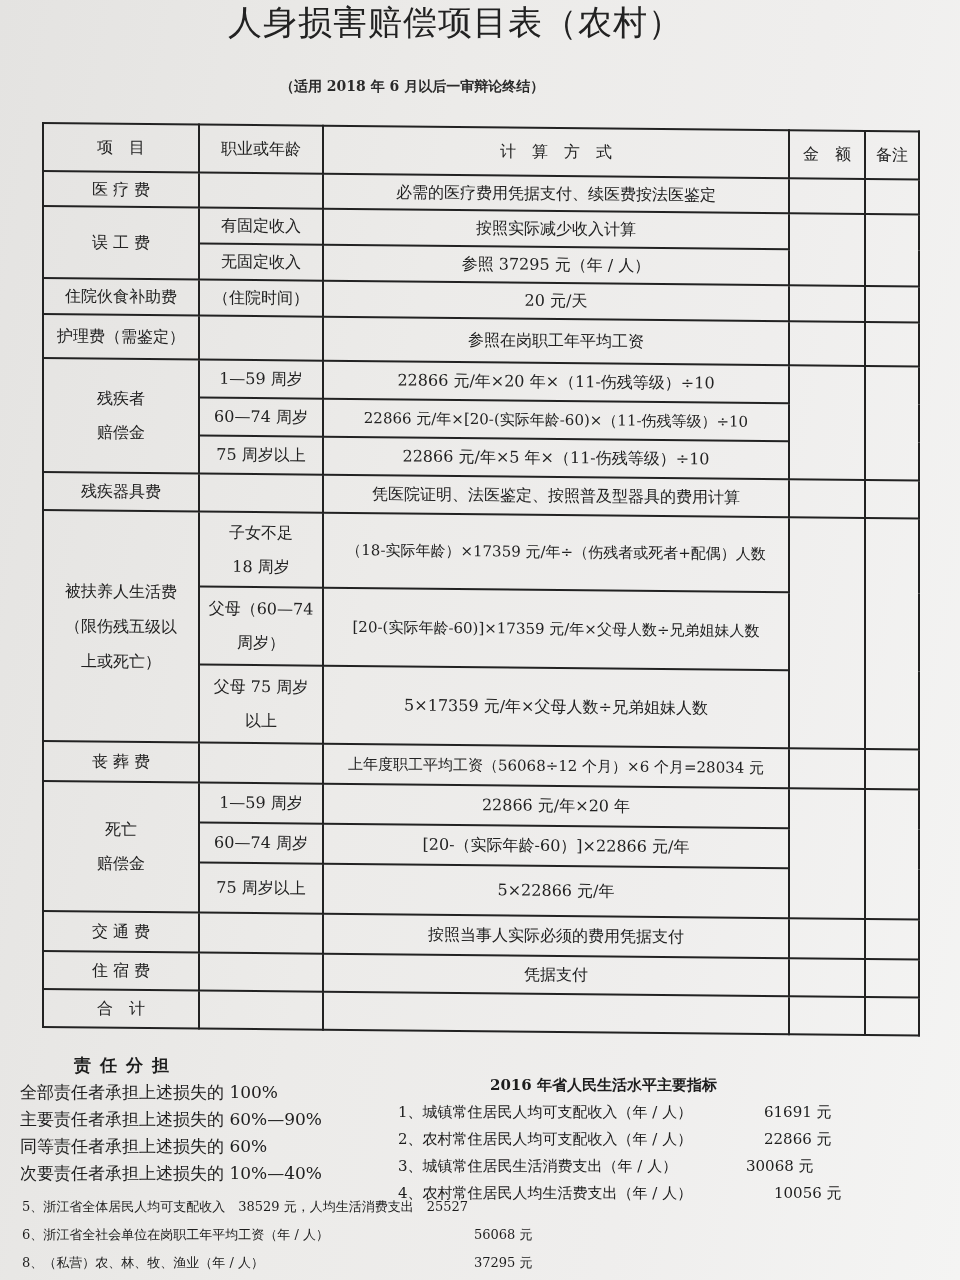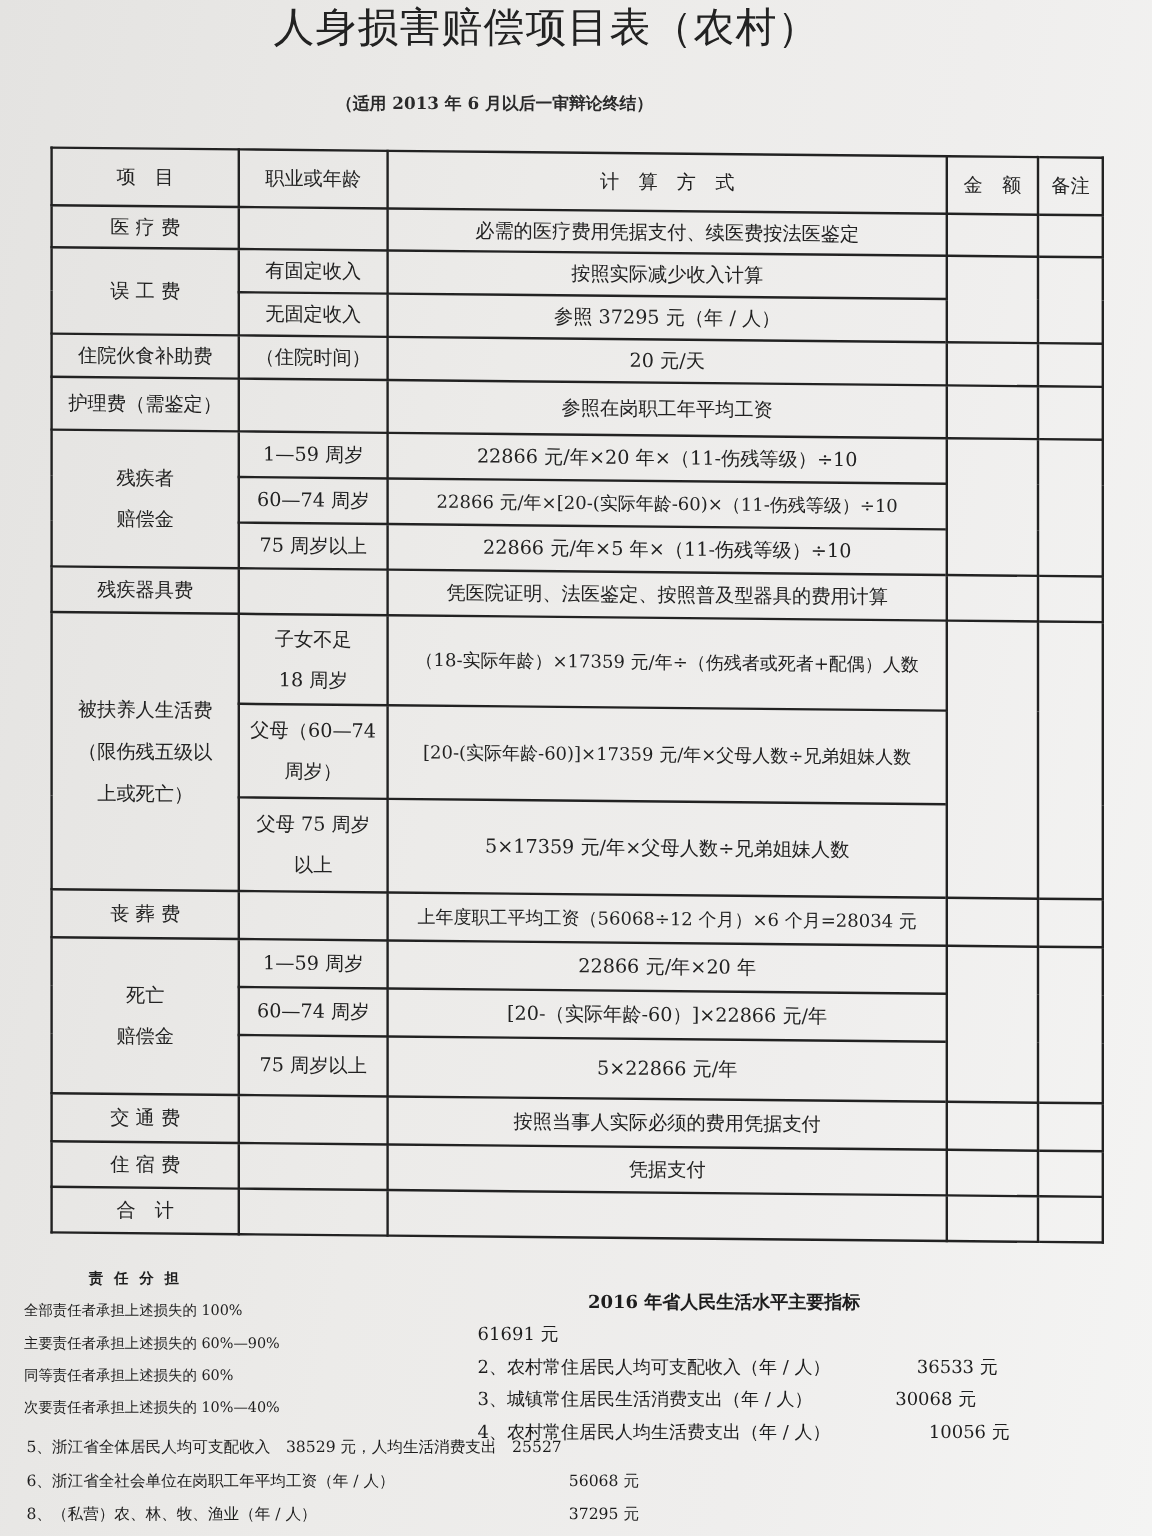--- a/index.html
+++ b/index.html
@@ -31,42 +31,42 @@
     color: #222;
   }
   table.main td.hdr { font-size: 16px; }
   table.main td.wrap { white-space: normal; line-height: 2.1; }
   .item-col { width: 156px; }
   .age-col { width: 124px; }
   .calc-col { width: 466px; }
   .amt-col { width: 76px; }
   .note-col { width: 54px; }
   .resp {
-    position: absolute; left: 20px; top: 1052px; font-size: 12px; line-height: 27px;
+    position: absolute; left: 20px; top: 1052px; font-size: 17px; line-height: 27px;
   }
   .resp .h { font-weight: bold; letter-spacing: 9px; padding-left: 54px; }
   .ind {
     position: absolute; left: 398px; top: 1052px; font-size: 15px; line-height: 27px;
   }
   .ind .h { font-weight: bold; padding-left: 92px; margin-top: 20px; }
   .ind .row { display: flex; }
   .ind .lbl { width: 366px; }
   .extra {
     position: absolute; left: 22px; top: 1193px; font-size: 13px; line-height: 28px;
   }
   .extra .row { display: flex; }
   .extra .lbl6 { width: 452px; }
   .extra .lbl7 { width: 452px; }
 </style>
 </head>
 <body>
 
 <div class="page">
   <div class="title">人身损害赔偿项目表（农村）</div>
-  <div class="subtitle">（适用 2013 年 6 月以后一审辩论终结）</div>
+  <div class="subtitle">（适用 2018 年 6 月以后一审辩论终结）</div>
 
   <table class="main">
     <colgroup>
       <col class="item-col">
         <col class="age-col">
         <col class="calc-col">
         <col class="amt-col">
         <col class="note-col">
     </colgroup>
     <tbody>
@@ -225,25 +225,26 @@
     <div class="h">责任分担</div>
     <div>全部责任者承担上述损失的 100%</div>
     <div>主要责任者承担上述损失的 60%—90%</div>
     <div>同等责任者承担上述损失的 60%</div>
     <div>次要责任者承担上述损失的 10%—40%</div>
   </div>
 
   <div class="ind">
     <div class="h">2016 年省人民生活水平主要指标</div>
     <div class="row">
+      <span class="lbl">1、城镇常住居民人均可支配收入（年 / 人）</span>
       <span>61691 元</span>
     </div>
     <div class="row">
       <span class="lbl">2、农村常住居民人均可支配收入（年 / 人）</span>
-      <span>36533 元</span>
+      <span>22866 元</span>
     </div>
     <div class="row">
       <span class="lbl" style="width:348px">3、城镇常住居民生活消费支出（年 / 人）</span>
       <span>30068 元</span>
     </div>
     <div class="row">
       <span class="lbl" style="width:376px">4、农村常住居民人均生活费支出（年 / 人）</span>
       <span>10056 元</span>
     </div>
   </div>

